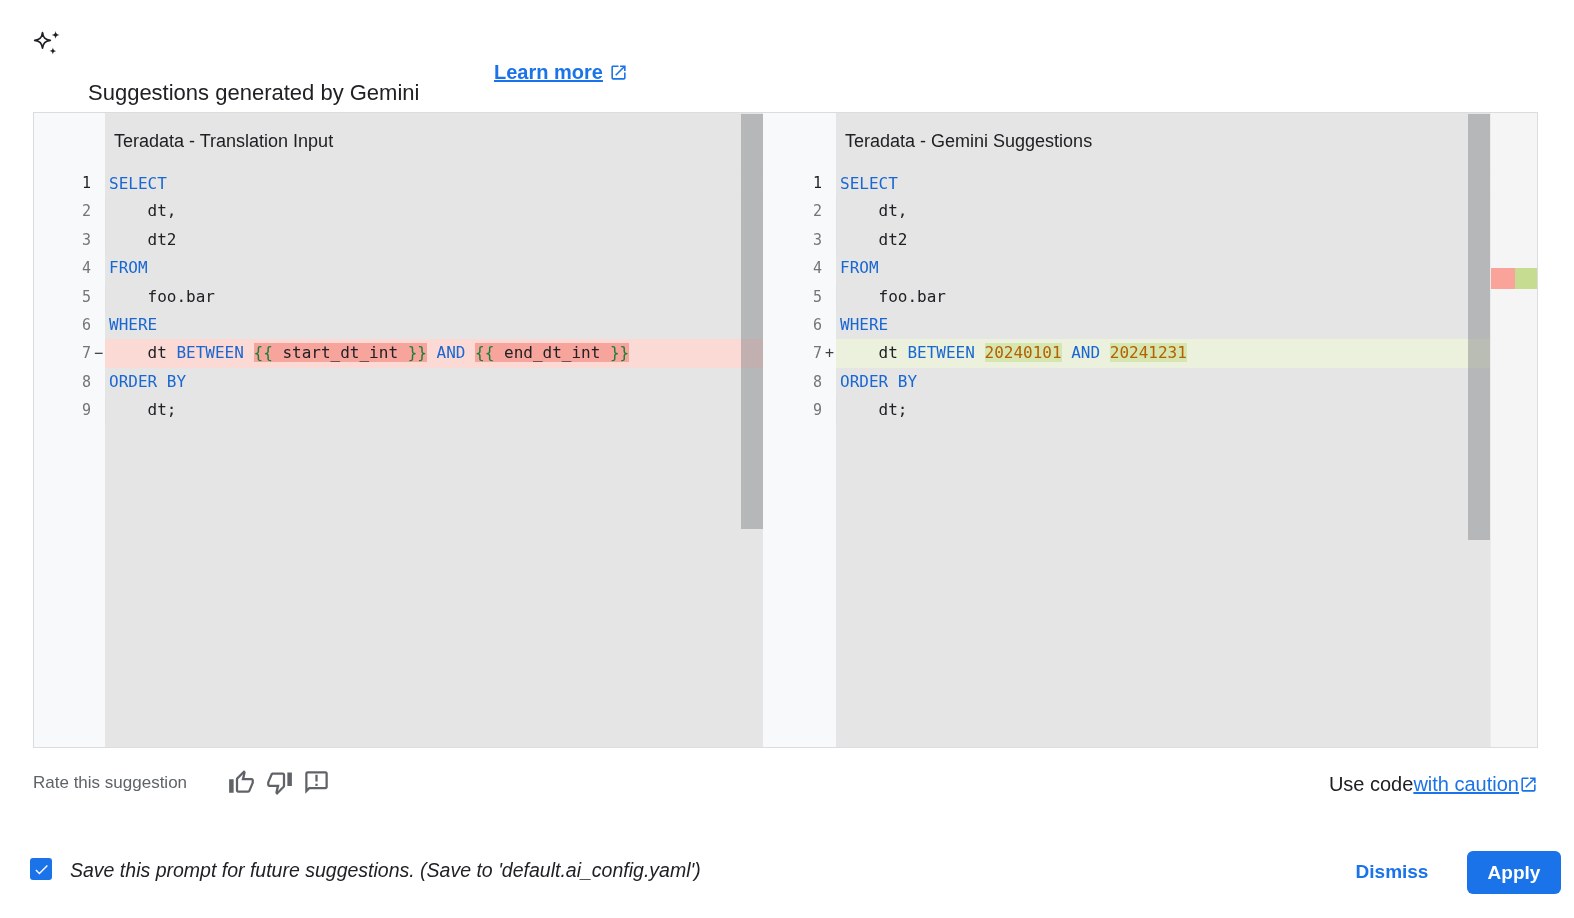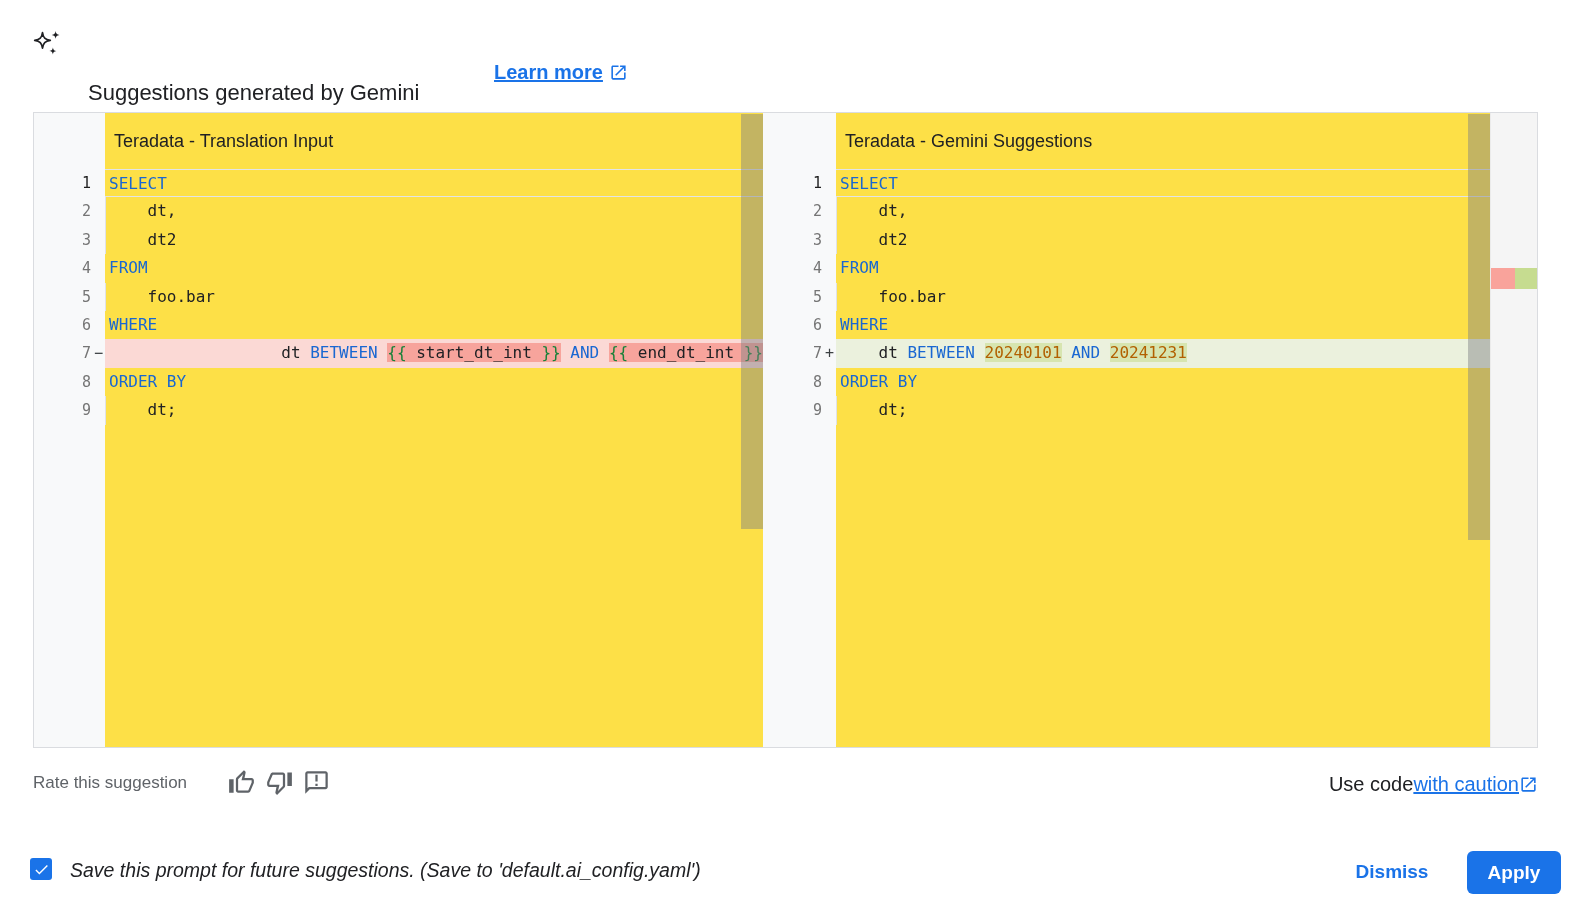--- a/index.html
+++ b/index.html
@@ -8,21 +8,21 @@
 
   
   .hdr-icon{position:absolute;left:32px;top:30px;width:30px;height:30px;}
   .hdr-title{position:absolute;left:88px;top:33px;font-size:22px;color:#202124;margin-top:47px;}
   .learn-more{position:absolute;left:494px;top:35px;font-size:20px;font-weight:600;
               color:var(--accent);text-decoration:underline;cursor:pointer;display:flex;align-items:center;gap:6px;margin-top:26px;}
   .learn-more svg{width:19px;height:19px;}
 
   
   .diff-card{position:absolute;left:33px;top:112px;width:1505px;height:636px;
-             border:1px solid var(--border);background:#fde047;box-sizing:border-box;}
+             border:1px solid var(--border);background:#e5e5e5;box-sizing:border-box;}
   .panel{position:absolute;top:0;height:634px;overflow:hidden;}
   .panel-left{left:0;width:729px;}
   .panel-right{left:729px;width:774px;}
   .gutter-bg{position:absolute;top:0;bottom:0;left:0;background:var(--gutter-bg);}
   .panel-left .gutter-bg{width:71px;}
   .panel-right .gutter-bg{width:73px;}
   .panel-title{position:absolute;top:0;height:56px;line-height:56px;font-size:18px;color:#202124;white-space:nowrap;}
   .panel-left .panel-title{left:80px;}
   .panel-right .panel-title{left:82px;}
 
@@ -36,21 +36,21 @@
   .gutter-row .mk{position:absolute;right:2px;top:0;color:#3c4043;}
 
   .code-rows{position:absolute;top:56px;}
   .panel-left .code-rows{left:71px;width:658px;}
   .panel-right .code-rows{left:73px;width:654px;}
   .code-row{position:relative;height:28.4px;line-height:28.4px;white-space:pre;
             padding-left:4px;box-sizing:border-box;
             font-family:"DejaVu Sans Mono", monospace;font-size:16px;color:var(--plain);}
   .code-row.cur{border-top:1px solid var(--curline-border);border-bottom:1px solid var(--curline-border);}
   .code-row.ind::before{content:"";position:absolute;left:0;top:0;bottom:0;width:1px;background:#e0e2e6;}
-  .code-row.removed{background:var(--removed-line);text-align:right;}
+  .code-row.removed{background:var(--removed-line);}
   .code-row.added{background:var(--added-line);}
   .code-row.removed .hl{background:var(--removed-word);}
   .code-row.added .hl{background:var(--added-word);}
   .tk-kw{color:var(--kw);} .tk-pl{color:var(--plain);} .tk-br{color:var(--brace);} .tk-num{color:var(--num);}
 
   .scrollbar{position:absolute;top:1px;width:22px;background:var(--scrollbar);}
   .panel-left .scrollbar{right:0;height:415px;}
   .panel-right .scrollbar{right:47px;height:426px;}
   .overview-ruler{position:absolute;top:0;bottom:0;right:0;width:47px;background:var(--ruler-bg);
                   border-left:1px solid rgba(0,0,0,0.04);box-sizing:border-box;}

